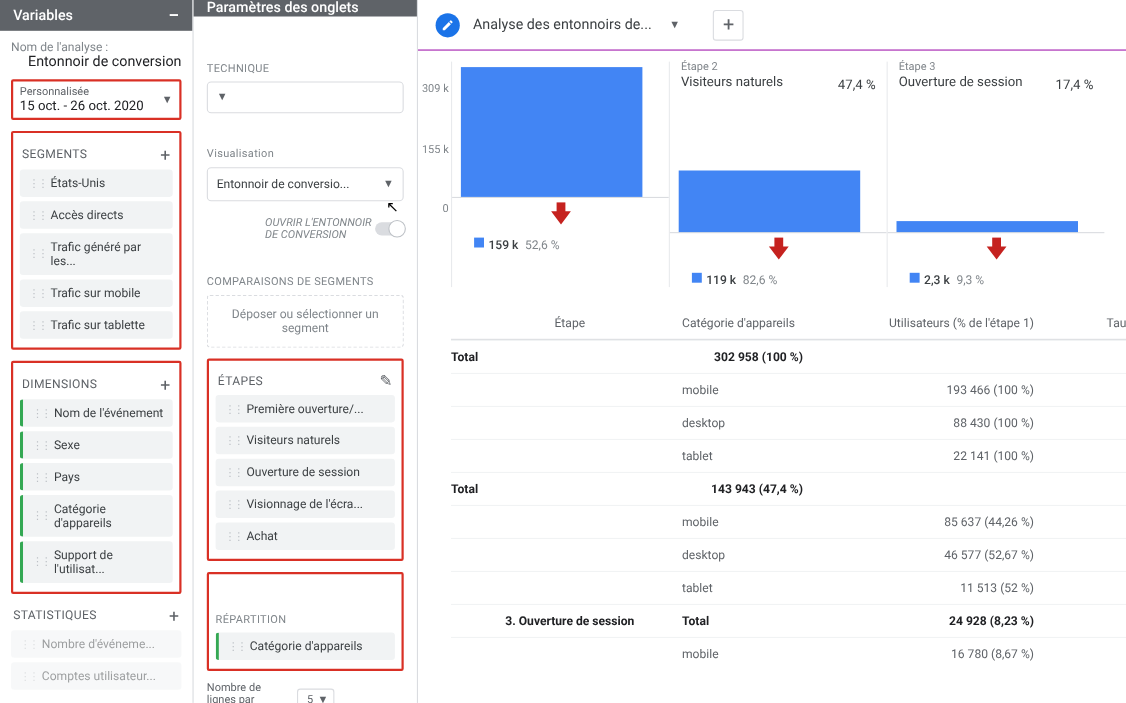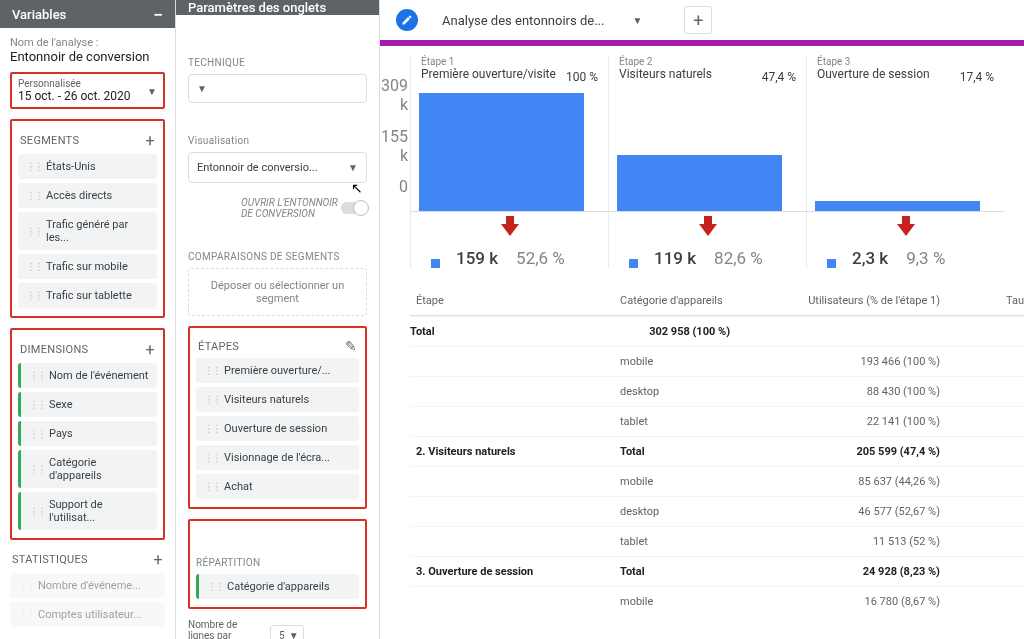--- a/index.html
+++ b/index.html
@@ -6,21 +6,21 @@
 body { background: #fff; width: 1024px; height: 639px; overflow: hidden; color: #3c4043; font-size: 12px; }
 .app { display: flex; height: 639px; }
 .col { display: flex; flex-direction: column; }
 
 
 .variables { width: 175px; background: #fff; }
 .panel-head { background: #5f6368; color: #fff; height: 35px; display: flex; align-items: center; padding: 0 12px; font-size: 13px; font-weight: 500; justify-content: space-between; }
 .panel-head .dash { font-size: 18px; }
 .variables .body { padding: 8px 10px; }
 .gray-label { color: #80868b; font-size: 11px; }
-.name-title { font-size: 13px; color: #202124; margin-bottom: 8px; margin-top: 0; }
+.name-title { font-size: 13px; color: #202124; margin-bottom: 8px; margin-top: 0; text-align: right; }
 
 .red-box { border: 2px solid #d93025; padding: 4px 6px; margin-bottom: 10px; border-radius: 2px; }
 .date-box { position: relative; }
 .date-box .lbl { font-size: 10px; color: #5f6368; }
 .date-box .val { font-size: 12px; color: #202124; }
 .date-box .drop { position: absolute; right: 6px; top: 50%; transform: translateY(-50%); color: #5f6368; font-size: 10px; }
 
 .sec-head { display: flex; justify-content: space-between; align-items: center; font-size: 11px; color: #5f6368; letter-spacing: 0.3px; margin: 6px 2px 4px; }
 .sec-head .plus { font-size: 16px; color: #5f6368; }
 .chip { background: #f1f3f4; border-radius: 3px; padding: 6px 8px; font-size: 11px; color: #3c4043; margin-bottom: 4px; display: flex; align-items: center; cursor: pointer; }
@@ -38,49 +38,49 @@
 .toggle { width: 26px; height: 12px; background: #dadce0; border-radius: 10px; position: relative; }
 .toggle::after { content: ''; width: 14px; height: 14px; background: #fff; border: 1px solid #bdc1c6; border-radius: 50%; position: absolute; right: -2px; top: -2px; }
 .drop-zone { border: 1px dashed #dadce0; border-radius: 3px; padding: 10px 4px; font-size: 11px; color: #80868b; text-align: center; margin-bottom: 10px; }
 .pencil { font-size: 14px; color: #5f6368; }
 .rows-ctrl { display: flex; align-items: center; font-size: 10px; color: #5f6368; gap: 12px; margin-top: 6px; }
 .rows-ctrl .num { border: 1px solid #dadce0; padding: 4px 18px 4px 8px; border-radius: 3px; position: relative; }
 .rows-ctrl .num .arr { position: absolute; right: 4px; top: 4px; }
 
 
 .canvas { flex: 1; background: #fff; }
-.tabbar { height: 46px; border-bottom: 6px solid #a21caf; display: flex; align-items: center; padding: 0 16px; gap: 24px; }
+.tabbar { height: 46px; border-bottom: 1px solid #a21caf; display: flex; align-items: center; padding: 0 16px; gap: 12px; }
 .edit-circle { width: 22px; height: 22px; background: #1a73e8; border-radius: 50%; display: flex; align-items: center; justify-content: center; }
 .edit-circle svg { fill: #fff; width: 12px; height: 12px; }
 .tabname { font-size: 13px; color: #3c4043; }
 .tabbar .arr { color: #5f6368; font-size: 10px; margin-left: 4px; }
 .addtab { width: 28px; height: 28px; border: 1px solid #dadce0; border-radius: 3px; display: flex; align-items: center; justify-content: center; font-size: 18px; color: #5f6368; margin-left: 18px; cursor: pointer; }
 
 .funnel-wrap { padding: 10px 0 0 30px; }
-.axis { position: absolute; left: 0; top: 30px; font-size: 16px; color: #80868b; display: flex; flex-direction: column; justify-content: space-between; height: 120px; width: 28px; text-align: right; }
+.axis { position: absolute; left: 0; top: 30px; font-size: 10px; color: #80868b; display: flex; flex-direction: column; justify-content: space-between; height: 120px; width: 28px; text-align: right; }
 .funnel { display: flex; position: relative; }
 .step { width: 198px; border-left: 1px solid #e8eaed; padding: 0 0 0 0; position: relative; }
 .step-head { padding: 0 10px; height: 32px; }
 .step-head .sn { font-size: 10px; color: #80868b; }
 .step-head .st { font-size: 12px; color: #3c4043; }
 .step-head .pc { position: absolute; right: 10px; top: 14px; font-size: 12px; color: #3c4043; }
 .bar-area { height: 120px; position: relative; border-bottom: 1px solid #dadce0; margin-top: 4px; }
 .bar { position: absolute; left: 8px; right: 24px; bottom: 0; background: #4285f4; }
 .arrow-row { height: 36px; display: flex; align-items: center; justify-content: center; }
 .arrow-down { width: 0; height: 0; border-left: 9px solid transparent; border-right: 9px solid transparent; border-top: 12px solid #c5221f; position: relative; }
 .arrow-down::before { content: ''; position: absolute; left: -4px; top: -20px; width: 8px; height: 10px; background: #c5221f; }
-.legend-row { display: flex; align-items: flex-end; gap: 16px; font-size: 17px; color: #3c4043; padding-left: 20px; }
+.legend-row { display: flex; align-items: flex-start; gap: 4px; font-size: 11px; color: #3c4043; padding-left: 20px; }
 .legend-row .sq { width: 9px; height: 9px; background: #4285f4; }
 .legend-row .v { font-weight: 500; }
 .legend-row .p { color: #80868b; margin-left: 2px; }
 
 .table { margin-top: 18px; }
 .thead, .trow { display: flex; align-items: center; height: 30px; border-top: 1px solid #f1f3f4; font-size: 11px; }
 .thead { color: #5f6368; border-top: none; border-bottom: 1px solid #dadce0; }
-.tc1 { width: 210px; padding-left: 6px; }
+.tc1 { width: 210px; padding-left: 6px; text-align: center; }
 .tc2 { width: 170px; }
 .tc3 { width: 170px; text-align: right; padding-right: 20px; }
 .tc4 { flex: 1; text-align: right; color: #5f6368; }
 .trow.head .tc1, .trow.head .tc2, .trow.head .tc3 { font-weight: 700; color: #202124; }
 .trow .tc1 { font-weight: 700; }
 .trow.sub .tc1 { font-weight: 400; }
 .trow.sub { color: #5f6368; }
 
 .cursor { position: absolute; left: 351px; top: 180px; font-size: 14px; color: #000; }
 </style>
@@ -263,25 +263,20 @@
     </div>
 
     <div class="funnel-wrap" style="position:relative">
       <div class="axis">
         <span>309 k</span>
         <span>155 k</span>
         <span>0</span>
       </div>
       <div class="funnel" id="funnel">
           <div class="step">
-            <div class="step-head">
-              <div class="sn">Étape 1</div>
-              <div class="st">Première ouverture/visite</div>
-              <div class="pc">100 %</div>
-            </div>
             <div class="bar-area">
               <div class="bar" style="height:118px"></div>
             </div>
             <div class="arrow-row">
               <div class="arrow-down"></div>
             </div>
             <div class="legend-row">
               <span class="sq"></span>
               <span class="v">159 k</span>
               <span class="p">52,6 %</span>
@@ -350,23 +345,22 @@
               <div class="tc3">88 430 (100 %)</div>
               <div class="tc4"></div>
             </div>
             <div class="trow sub">
               <div class="tc1"></div>
               <div class="tc2">tablet</div>
               <div class="tc3">22 141 (100 %)</div>
               <div class="tc4"></div>
             </div>
             <div class="trow head">
-              <div class="tc1">2. Visiteurs naturels</div>
               <div class="tc2" style="font-weight: 700;">Total</div>
-              <div class="tc3" style="font-weight: 700;">205 599 (47,4 %)</div>
+              <div class="tc3" style="font-weight: 700;">143 943 (47,4 %)</div>
               <div class="tc4"></div>
             </div>
             <div class="trow sub">
               <div class="tc1"></div>
               <div class="tc2">mobile</div>
               <div class="tc3">85 637 (44,26 %)</div>
               <div class="tc4"></div>
             </div>
             <div class="trow sub">
               <div class="tc1"></div>

